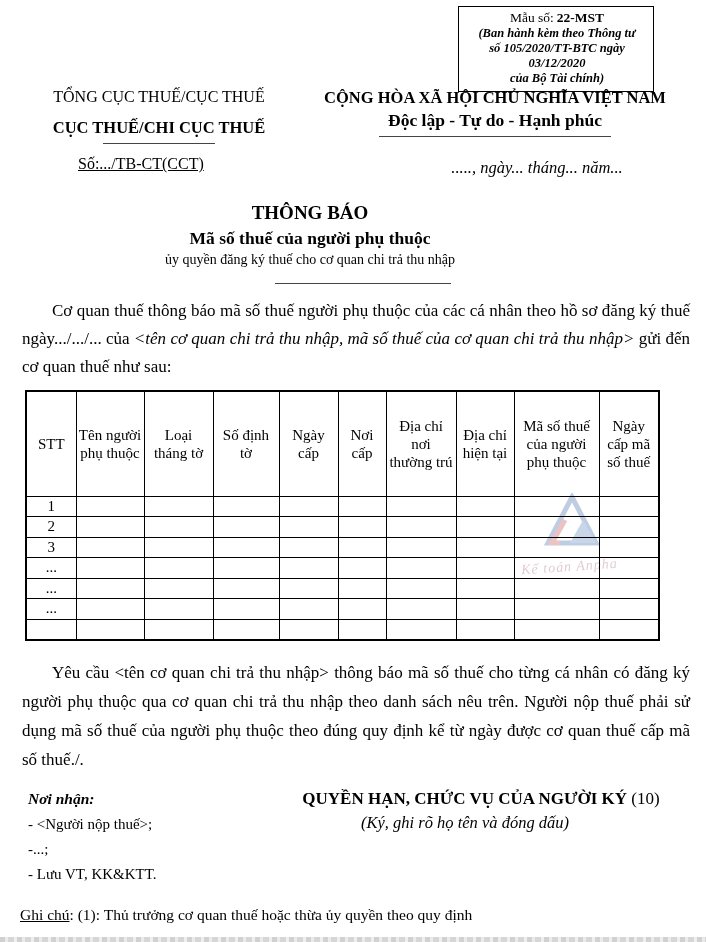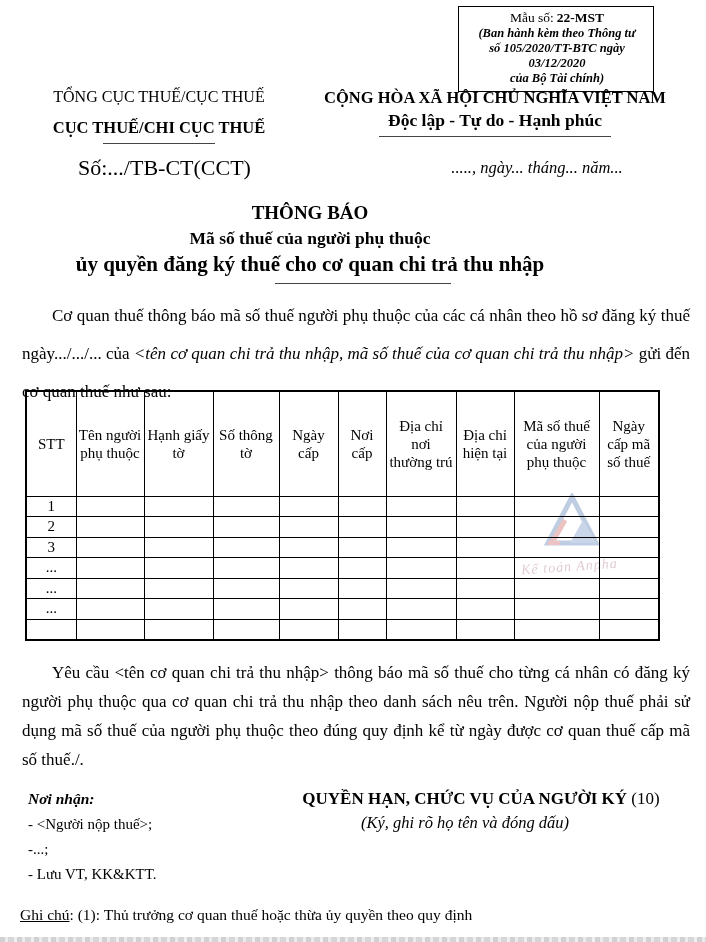--- a/index.html
+++ b/index.html
@@ -16,35 +16,35 @@
   }
   .fb-line1 { font-size:13.5px; }
   .fb-line1 b { margin-left:3px; }
   .fb-it { font-size:12.5px; font-style:italic; font-weight:bold; line-height:15px; }
   
   .hdr-left { position:absolute; left:18px; top:88px; width:282px; text-align:center; }
   .hl1 { font-size:16px; }
   .hl2 { font-size:16.5px; font-weight:bold; margin-top:12px; }
   .rule { height:0; border-top:1.2px solid #444; margin:5px auto 0 auto; }
   .hl-rule { width:112px; }
-  .doc-number { position:absolute; left:78px; top:155px; font-size:22px; }
+  .doc-number { position:absolute; left:78px; top:155px; font-size:16px;text-decoration:underline; }
   .hdr-right { position:absolute; left:298px; top:88px; width:394px; text-align:center; }
   .hr1 { font-size:16.5px; font-weight:bold; }
   .hr2 { font-size:17.5px; font-weight:bold; margin-top:2px; }
   .hr-rule { width:232px; }
   .date-line { position:absolute; left:432px; top:158px; width:210px; font-size:16.5px; font-style:italic; text-align:center; }
   
   .title-block { position:absolute; left:0; top:202px; width:620px; text-align:center; }
   .t1 { font-size:19px; font-weight:bold; }
   .t2 { font-size:17.5px; font-weight:bold; margin-top:4px; }
-  .t3 { font-size:21px; font-weight:bold; margin-top:3px; }
+  .t3 { font-size:14px; font-weight:normal; margin-top:3px; }
   .title-rule { position:absolute; left:275px; top:283px; width:176px; border-top:1.2px solid #444; }
   
   .para { position:absolute; left:22px; width:668px; font-size:17px; text-align:justify; text-indent:30px; }
-  .para1 { top:297px; line-height:38px; }
+  .para1 { top:297px; line-height:28px; }
   .para2 { top:658px; line-height:29px; }
   .it { font-style:italic; }
   
   table.grid {
     position:absolute; left:25px; top:390px; border-collapse:collapse;
     border:2.5px solid #000; background:transparent;
   }
   table.grid th, table.grid td {
     border:1.5px solid #000; background:transparent;
     font-size:15px; text-align:center; vertical-align:middle; padding:1px 2px;
@@ -127,22 +127,22 @@
       <col style="width:48px">
         <col style="width:70px">
         <col style="width:58px">
         <col style="width:85px">
         <col style="width:60px">
     </colgroup>
     <tbody>
         <tr>
       <th>STT</th>
       <th>Tên người phụ thuộc</th>
-      <th>Hạnh giấy tờ</th>
-      <th>Số thông tờ</th>
+      <th>Loại tháng tờ</th>
+      <th>Số định tờ</th>
       <th>Ngày cấp</th>
       <th>Nơi cấp</th>
       <th>Địa chỉ nơi thường trú</th>
       <th>Địa chỉ hiện tại</th>
       <th>Mã số thuế của người phụ thuộc</th>
       <th>Ngày cấp mã số thuế</th>
     </tr>
     <tr>
           <td>1</td>
           <td></td>

